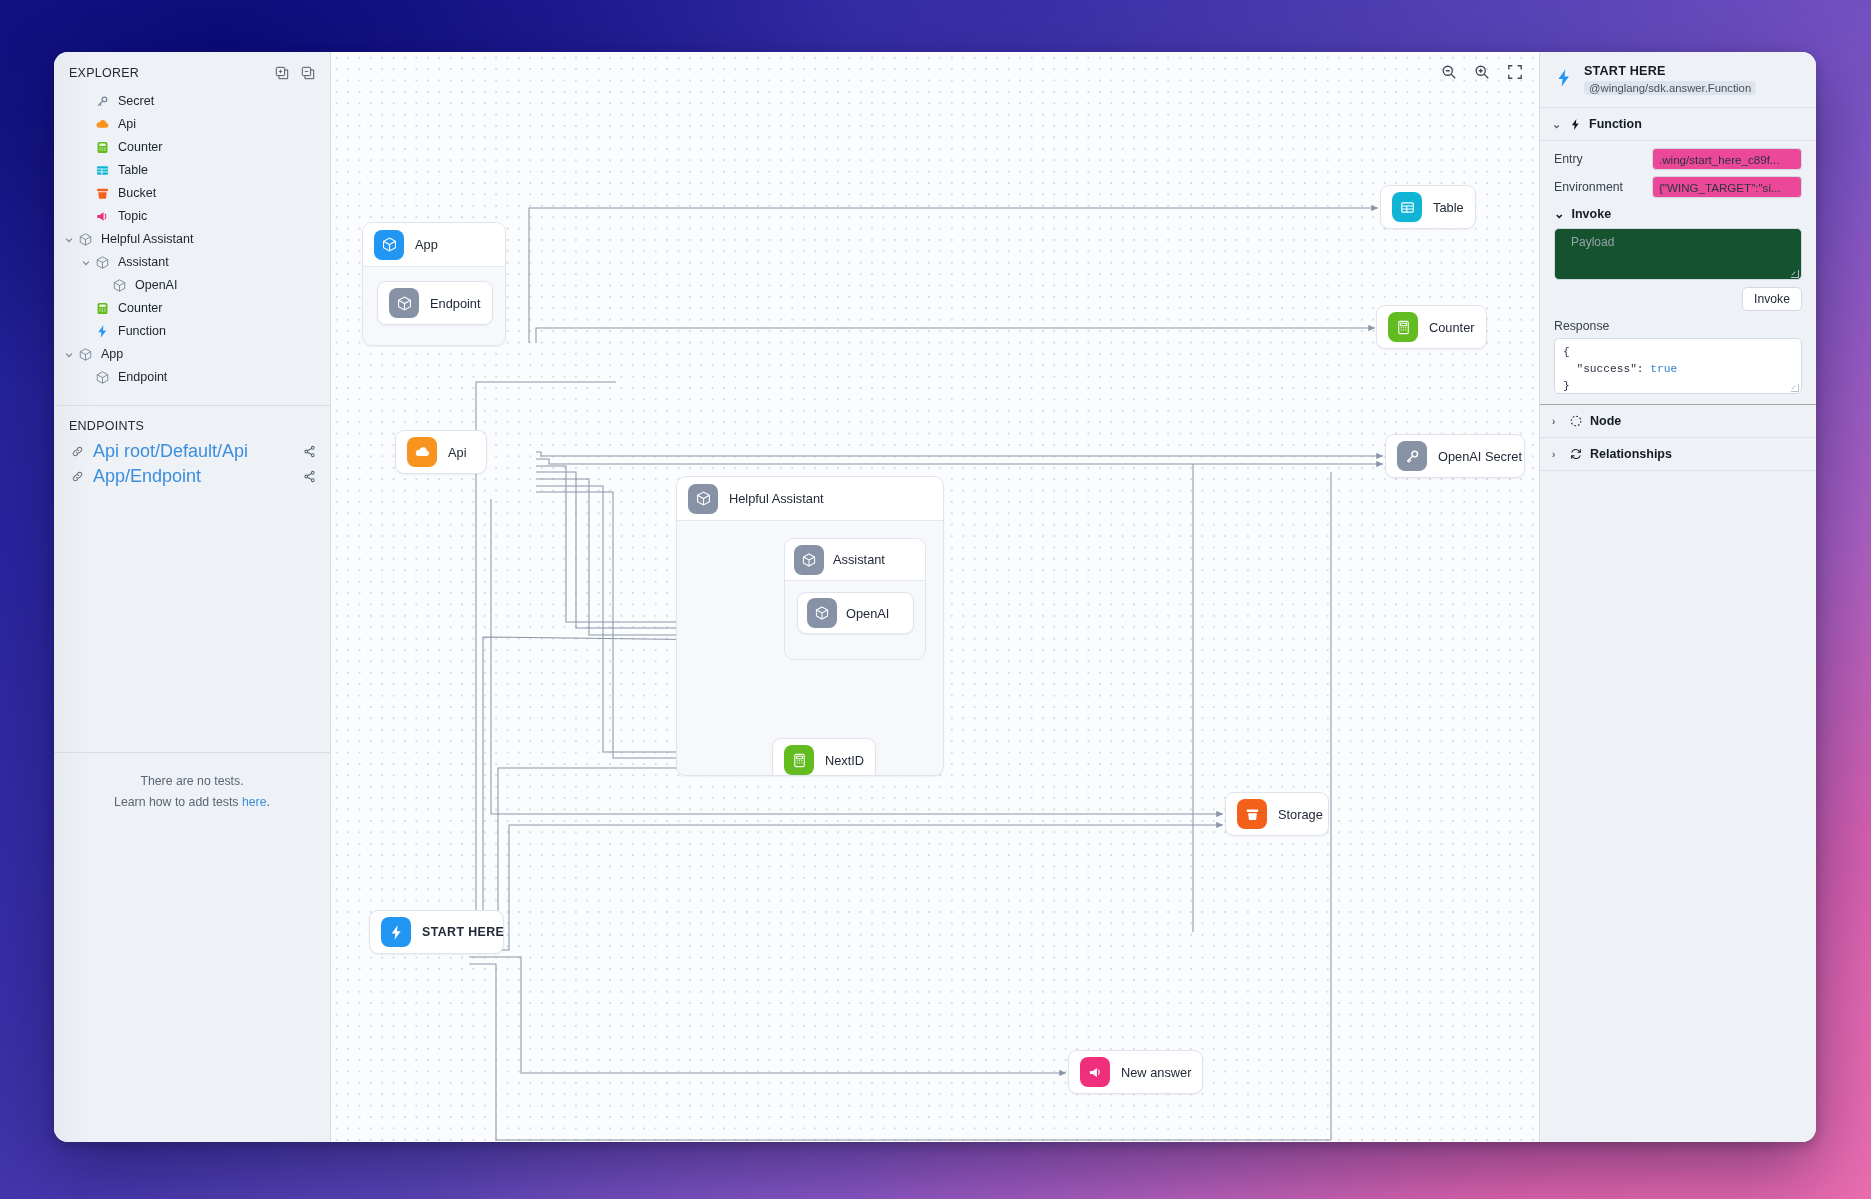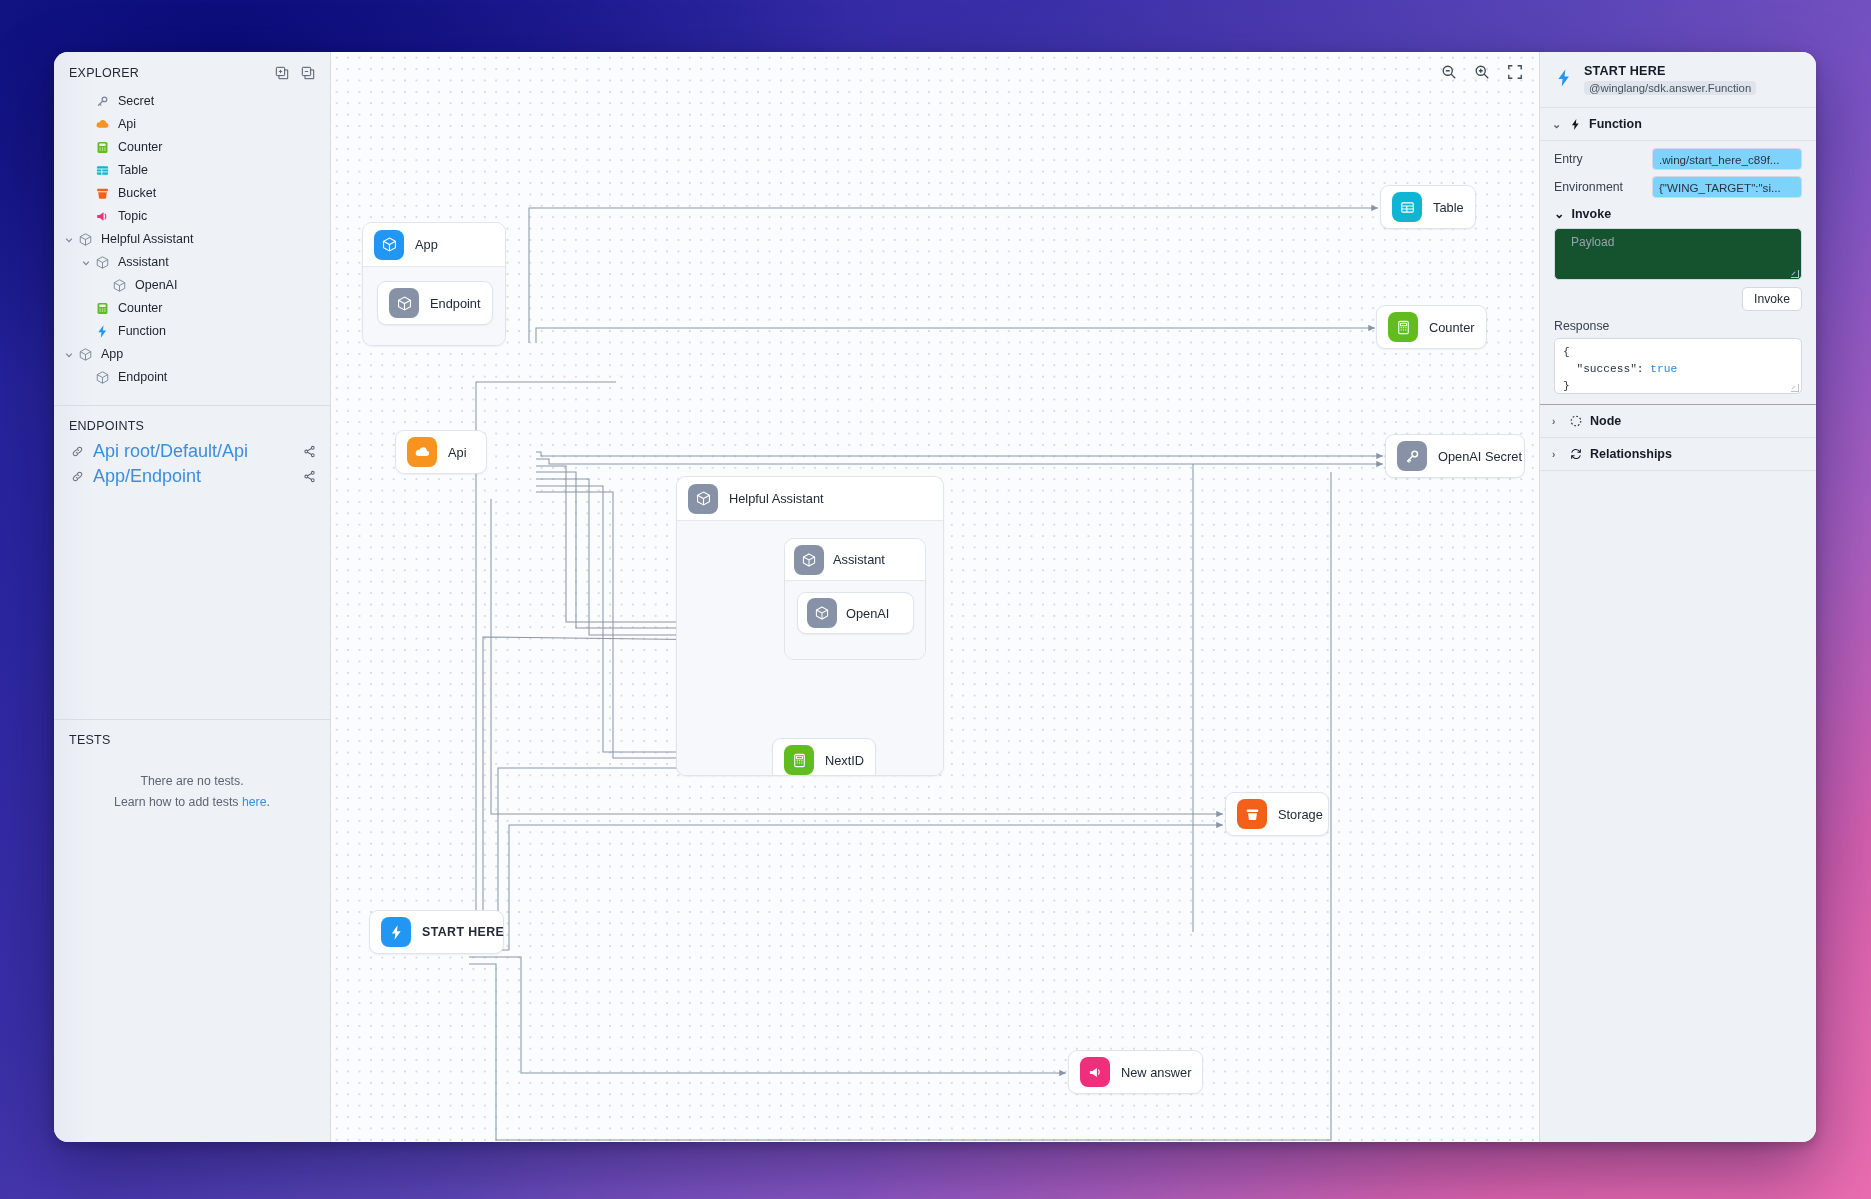--- a/index.html
+++ b/index.html
@@ -160,21 +160,21 @@
     cursor:pointer;
   }
   .insp-section .tw{ color:#5b6676; font-size:11px; width:10px; }
   .prop-block{ padding:7px 14px 10px 14px; border-bottom:1px solid #a3a3a3; }
   .prop-row{
     display:flex; align-items:center; justify-content:space-between;
     margin-bottom:6px;
   }
   .prop-key{ font-size:12.3px; color:#39424f; }
   .prop-val{
-    width:150px; height:22px; background:#7dd3fc; border:1px solid #d3d9e2;
+    width:150px; height:22px; background:#ec4899; border:1px solid #d3d9e2;
     border-radius:4px; font-size:11.6px; color:#2b3340; padding:0 6px;
     display:flex; align-items:center; overflow:hidden; white-space:nowrap;
     font-family:"Liberation Sans", sans-serif;
   }
   .sub-head{
     display:flex; align-items:center; gap:7px; font-weight:bold;
     font-size:12.5px; color:#141b25; margin:8px 0 7px 0; cursor:pointer;
   }
   .payload-box{
     width:100%; height:52px; background:#14532d; border:1px solid #d3d9e2;
@@ -470,21 +470,20 @@
               <path d="M5.5 7.1 10.5 4.3M5.5 8.9l5 2.8"></path>
             </svg>
           </span>
         </div>
       </div>
 
     <div style="flex:1"></div>
     <div class="sep"></div>
 
     <div class="tests-wrap" style="flex:0 0 auto;">
-      <div class="section-head">TESTS</div>
       <div class="tests-empty">
         <div>There are no tests.</div>
         <div>
           <span>Learn how to add tests </span><a href="#">here</a><span>.</span>
         </div>
       </div>
     </div>
     <div style="height:330px"></div>
   </div>
 

